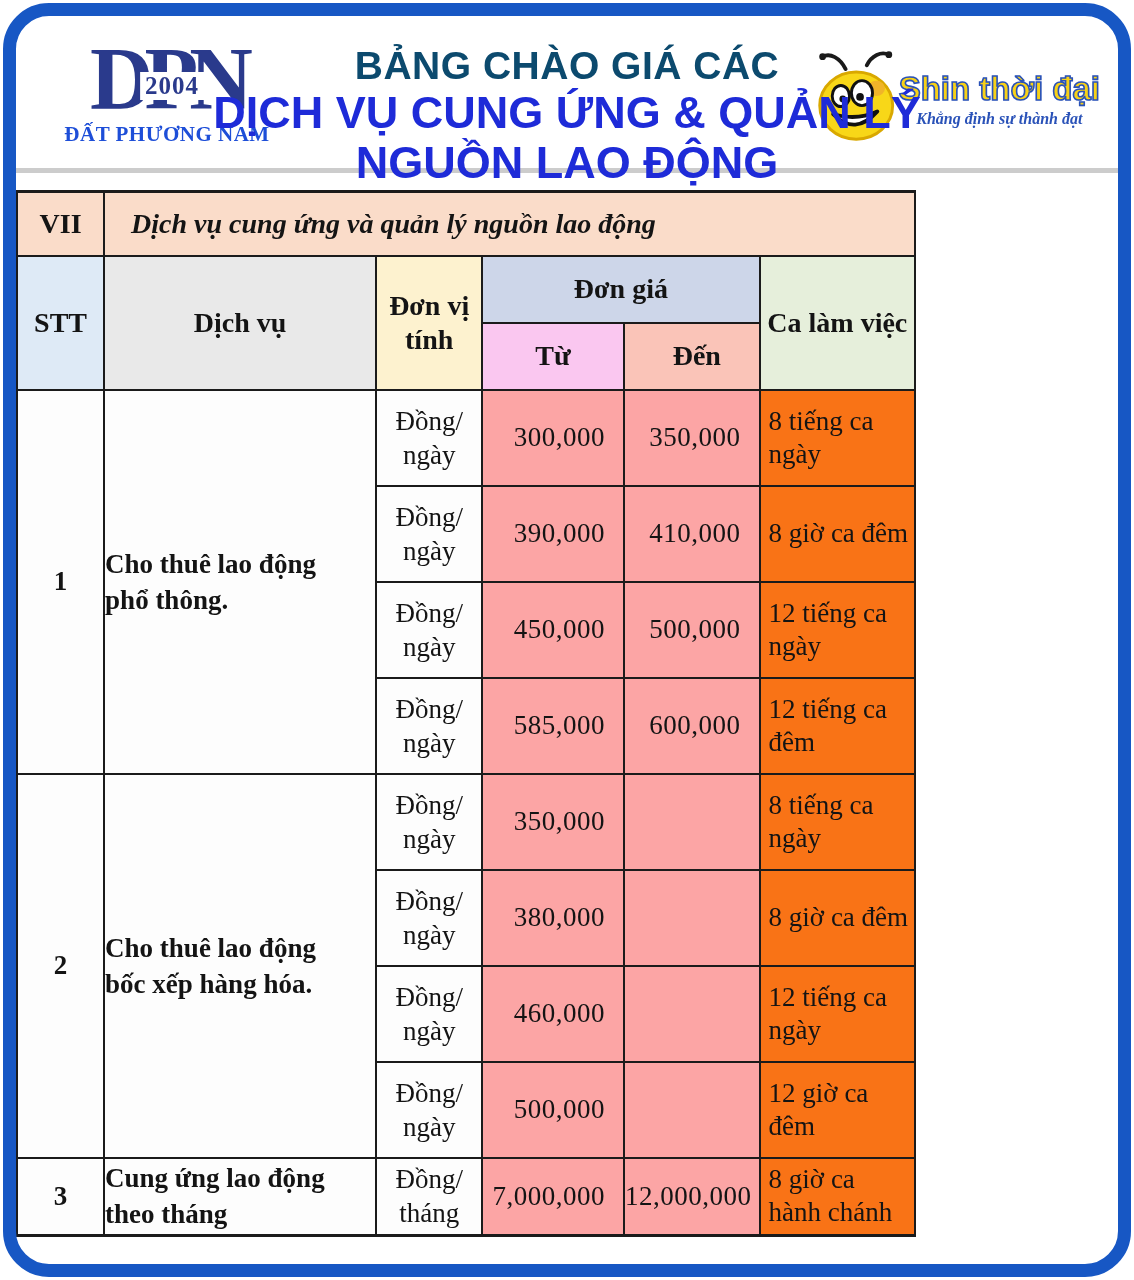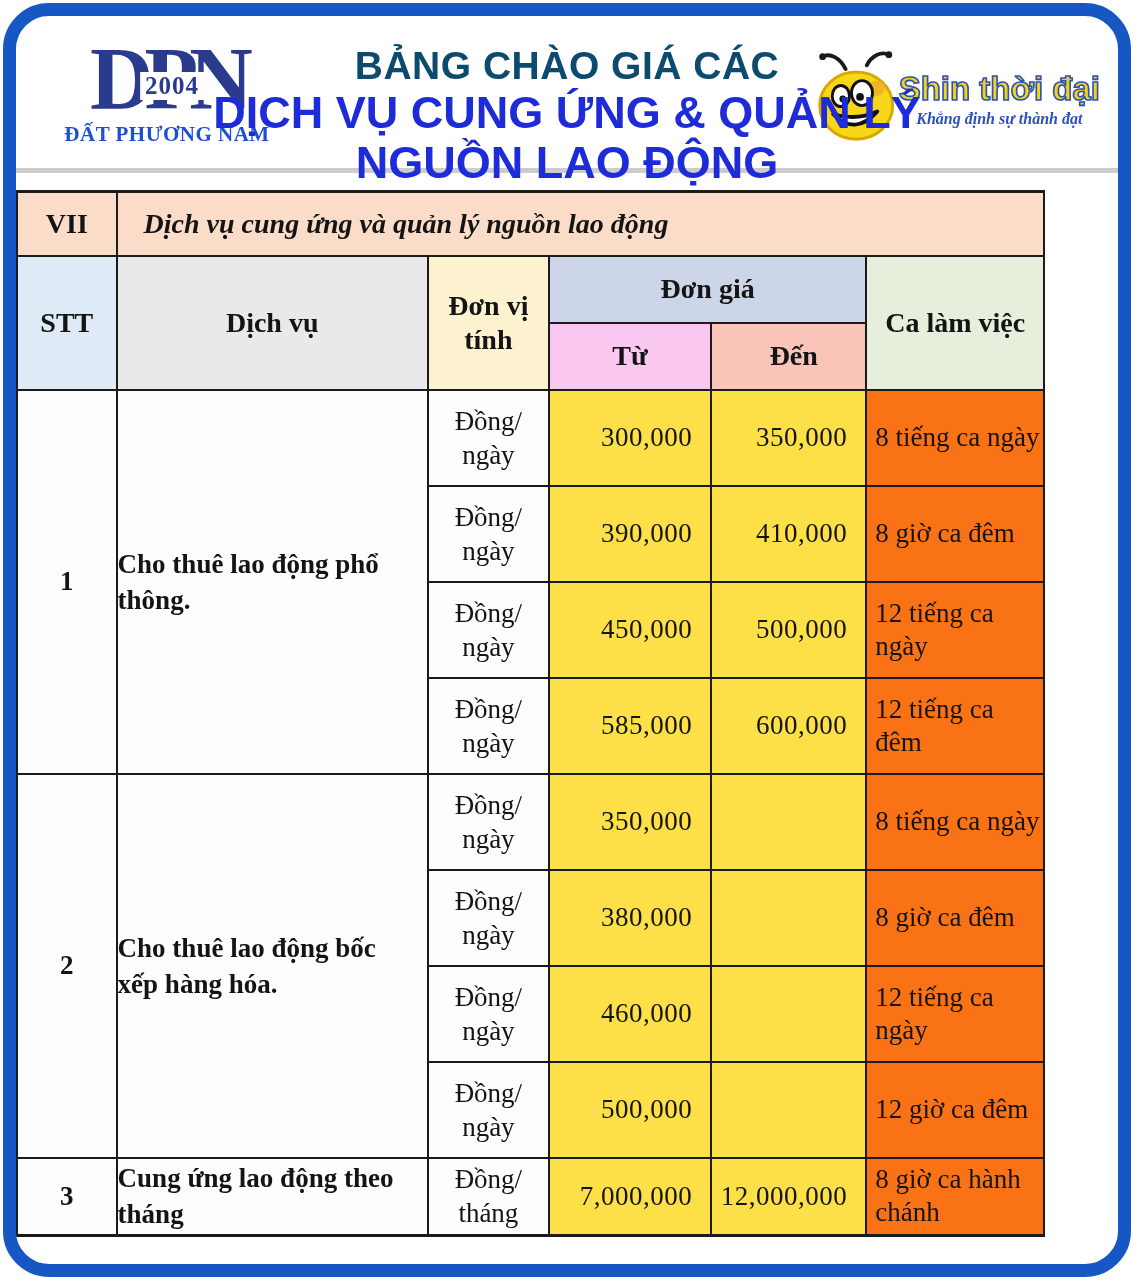--- a/index.html
+++ b/index.html
@@ -45,21 +45,21 @@
   }
   .shin-tagline {
     font-family:"Liberation Serif", serif; font-style:italic; font-weight:700;
     font-size:16px; color:#2A52B8; margin-top:2px; white-space:nowrap; text-align:center;
   }
 
   .gray-strip { position:absolute; top:168px; left:14px; right:14px; height:5px; background:#cccccc; }
 
   
   table.price {
-    position:absolute; left:16px; top:190px; width:1029px;
+    position:absolute; left:16px; top:190px; width:900px;
     border-collapse:collapse; table-layout:fixed;
     font-family:"Liberation Serif", serif;
   }
   table.price td {
     border:2px solid #1b1b1b; vertical-align:middle;
     font-size:27px; color:#141414; overflow:hidden;
   }
   tr.sec-row td { height:64px; background:#FADCC9; font-weight:700; font-size:28px; }
   td.sec-idx { text-align:center; }
   td.sec-title { text-align:left; padding-left:26px;font-style:italic; }
@@ -70,21 +70,21 @@
   td.h-unit  { background:#FDF2CF !important; line-height:34px; }
   td.h-price { background:#CDD6E9 !important; height:66px; }
   td.h-shift { background:#E6EFDB !important; }
   tr.hdr2 td { font-weight:700; font-size:28px; height:66px; }
   td.h-from  { background:#FAC7F0; text-align:center; }
   td.h-to    { background:#FAC4B8; text-align:center; padding-left:10px; }
 
   td.stt  { text-align:center; font-weight:700; background:#fdfdfd; }
   td.svc  { text-align:left; font-weight:700; padding:0 16px 0 0; background:#fdfdfd; line-height:36px; }
   td.unit { text-align:center; white-space:pre-line; line-height:34px; font-size:26px; background:#fdfdfd; }
-  td.num  { text-align:right; padding-right:18px; letter-spacing:0.5px; background:#fde047; }
+  td.num  { text-align:right; padding-right:18px; letter-spacing:0.5px; background:#fca5a5; }
   td.shift{ text-align:left; padding-left:8px; font-size:26px; line-height:33px; background:#f97316; }
 
   tr.sub td { height:96px; }
   tr.last-row td { height:78px; }
 
   
   td.dash { border-bottom:2px dashed #3a3a3a; }
   
   td.gdash { border-bottom:2px dashed #3a3a3a; }
   

